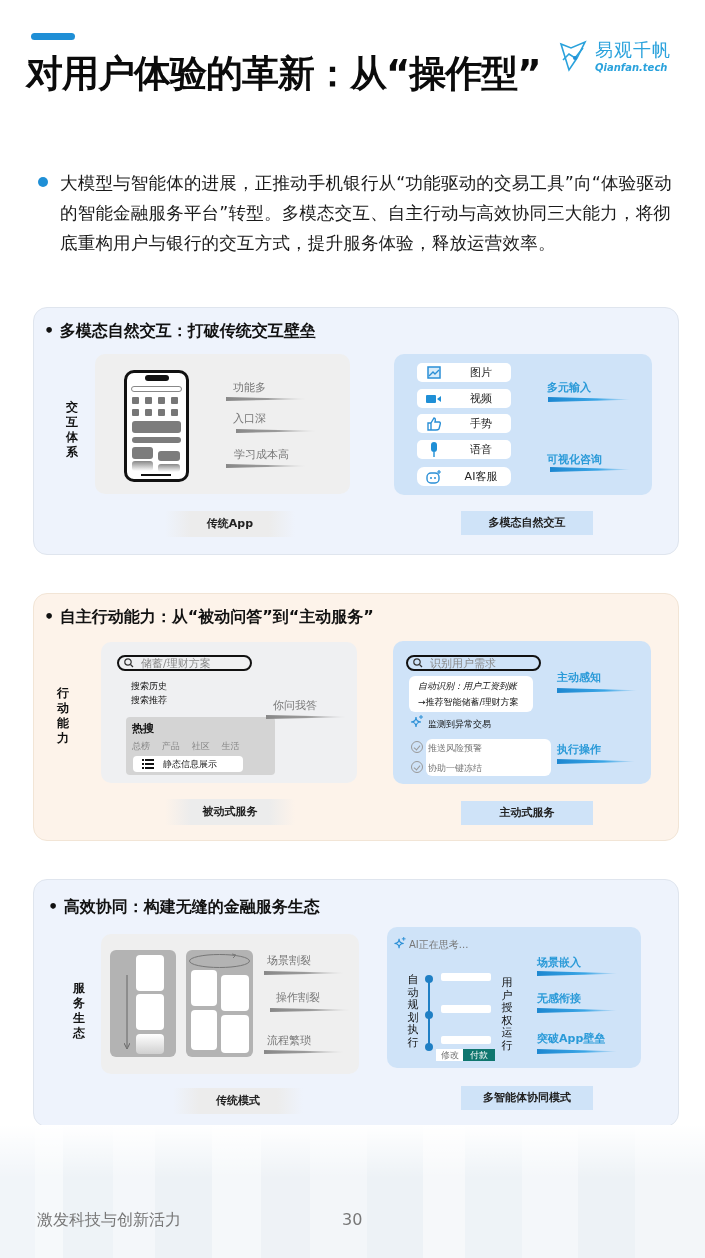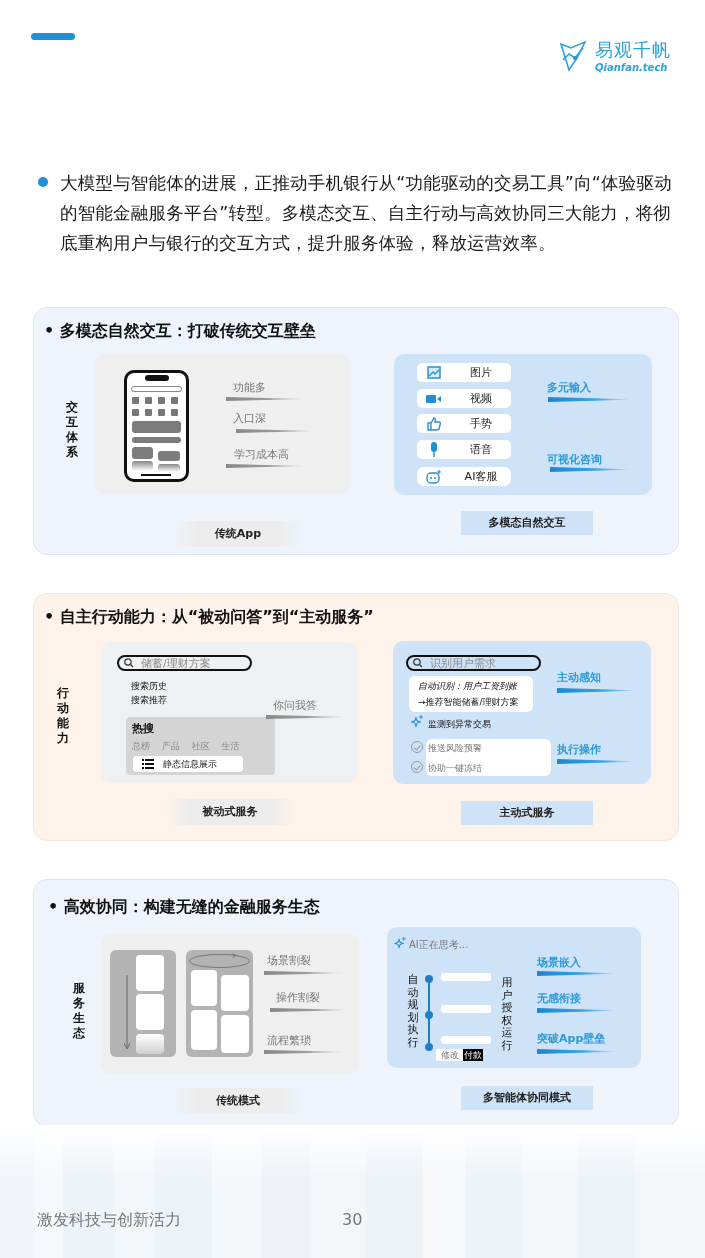--- a/index.html
+++ b/index.html
@@ -87,20 +87,21 @@
       linear-gradient(90deg, #f1f5f9 0 5%, #f6f9fb 5% 9%, #eef3f7 9% 16%, #f4f7fa 16% 22%, #edf2f6 22% 30%, #f5f8fa 30% 37%, #eef2f6 37% 44%, #f3f6f9 44% 52%, #edf2f6 52% 60%, #f6f8fa 60% 66%, #eef3f7 66% 74%, #f4f7fa 74% 82%, #edf2f6 82% 90%, #f3f6f9 90% 100%);
   }
   .footer-text { left: 37px; top: 1210px; font-size: 16px; color: #777; }
   .page-num { left: 342px; top: 1210px; font-size: 16px; color: #777; }
 </style>
 </head>
 <body>
 
 <div class="abs accent-bar"></div>
 <div class="abs title">
+  <div>对用户体验的革新：从“操作型”</div>
 </div>
 <div class="abs logo">
   <svg class="logo-mark" viewBox="0 0 32 34">
     <path d="M4 4 L14 8 L28 2 L20 18 L12 30 Z" fill="none" stroke="#2aa2dc" stroke-width="1.6"></path>
     <path d="M6 20 L12 14 L18 18 L26 8" fill="none" stroke="#2aa2dc" stroke-width="1.6"></path>
     <circle cx="18" cy="18" r="2" fill="#1f8fd6"></circle>
   </svg>
   <span class="logo-cn">易观千帆</span>
   <span class="logo-en">Qianfan.tech</span>
 </div>
@@ -134,21 +135,21 @@
   <div class="home"></div>
 </div>
 
 <div class="grey-tag" style="left:233px;top:380px;">功能多</div>
 <div class="grey-line" style="left:226px;top:397px;width:80px;"></div>
 <div class="grey-tag" style="left:233px;top:411px;">入口深</div>
 <div class="grey-line" style="left:236px;top:429px;width:80px;"></div>
 <div class="grey-tag" style="left:234px;top:447px;">学习成本高</div>
 <div class="grey-line" style="left:226px;top:464px;width:80px;"></div>
 
-<div class="caption-grey" style="left:173px;top:511px;width:130px;margin-top:10px;">传统App</div>
+<div class="caption-grey" style="left:165px;top:511px;width:130px;">传统App</div>
 
 <div class="panel-blue" style="left:394px;top:354px;width:258px;height:141px;"></div>
 
 <div class="mm-item" style="top:363px;">
   <svg class="ic" viewBox="0 0 16 15">
       <rect x="2" y="2" width="12" height="11" fill="#d8ecfa" stroke="#2a8fd6" stroke-width="1.5"></rect>
       <path d="M3 11 L7 7 L9 9 L13 5" stroke="#2a8fd6" stroke-width="1.4" fill="none"></path>
     </svg>
   <span class="lb">图片</span>
 </div>
@@ -304,21 +305,21 @@
 <div style="position:absolute;left:428px;top:979px;width:1.5px;height:70px;background:#1f7fc4;"></div>
 <div class="dot" style="left:425px;top:975px;"></div>
 <div class="dot" style="left:425px;top:1011px;"></div>
 <div class="dot" style="left:425px;top:1043px;"></div>
 <div class="wbar" style="left:441px;top:973px;"></div>
 <div class="wbar" style="left:441px;top:1005px;"></div>
 <div class="wbar" style="left:441px;top:1036px;"></div>
 <div class="vert" style="left:501px;top:977px;">用户授权运行</div>
 
 <div style="position:absolute;left:436px;top:1049px;height:12px;width:28px;background:#fff;font-size:9px;color:#777;text-align:center;line-height:12px;">修改</div>
-<div style="position:absolute;left:463px;top:1049px;height:12px;width:20px;background:#000000;font-size:9px;color:#fff;text-align:center;line-height:12px;">付款</div>
+<div style="position:absolute;left:463px;top:1049px;height:12px;width:32px;background:#0f766e;font-size:9px;color:#fff;text-align:center;line-height:12px;">付款</div>
 
 <div class="blue-tag" style="left:537px;top:955px;">场景嵌入</div>
 <div class="blue-line" style="left:537px;top:971px;width:80px;"></div>
 <div class="blue-tag" style="left:537px;top:991px;">无感衔接</div>
 <div class="blue-line" style="left:537px;top:1008px;width:80px;"></div>
 <div class="blue-tag" style="left:537px;top:1031px;">突破App壁垒</div>
 <div class="blue-line" style="left:537px;top:1049px;width:80px;"></div>
 
 <div class="caption-blue" style="left:461px;top:1086px;width:132px;">多智能体协同模式</div>
 

